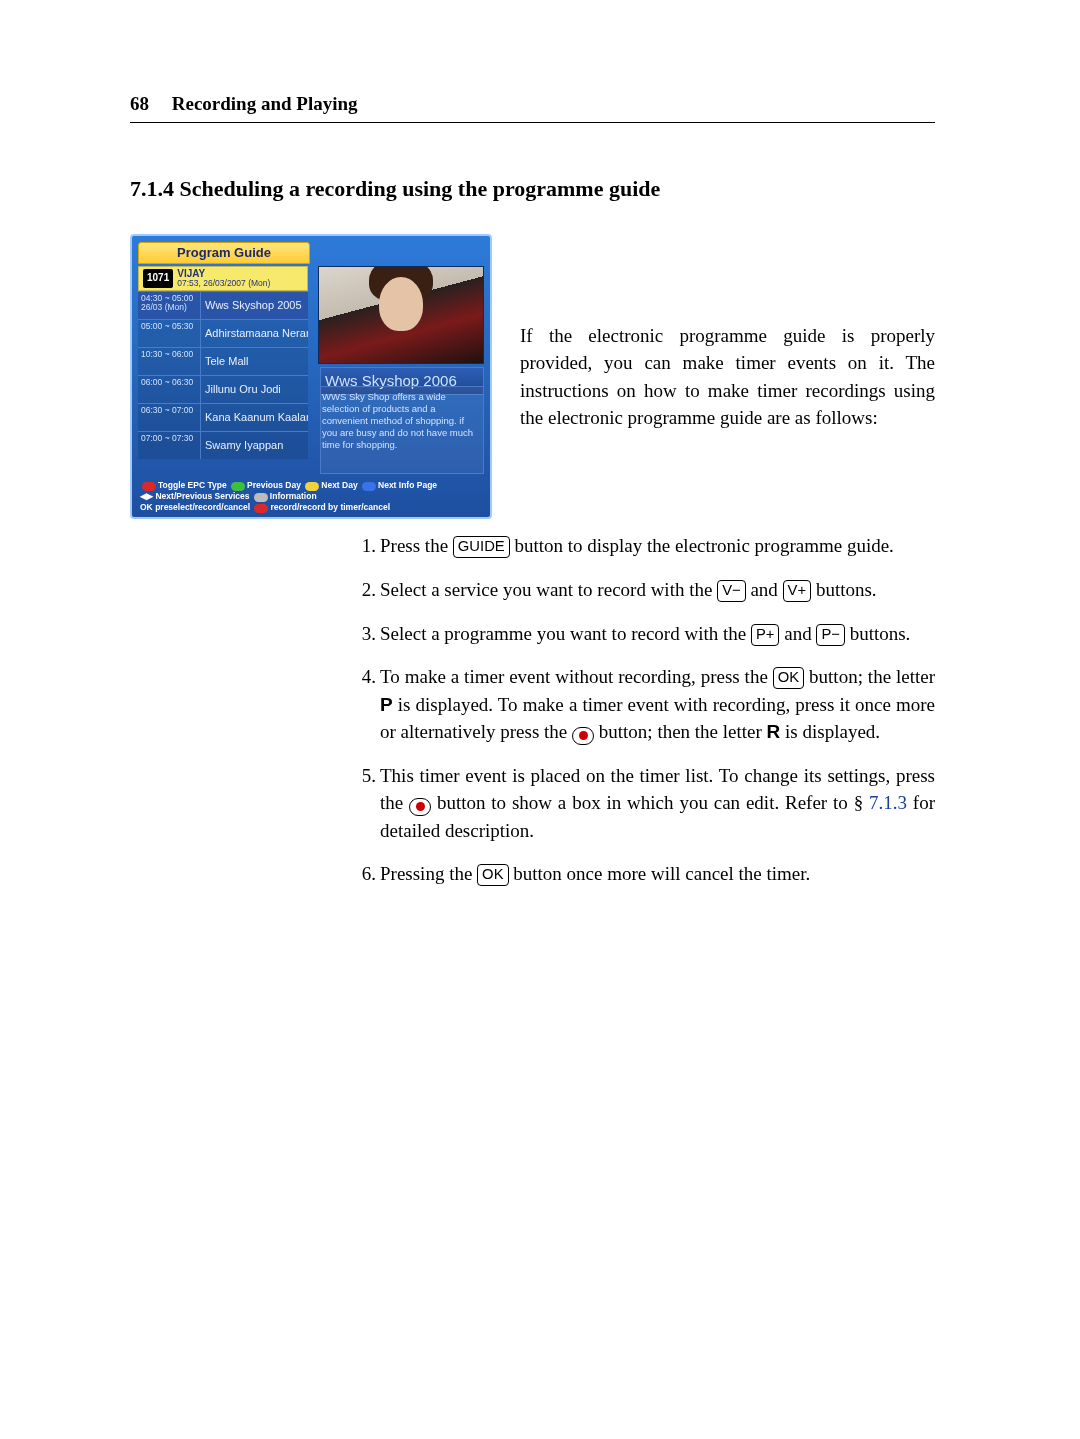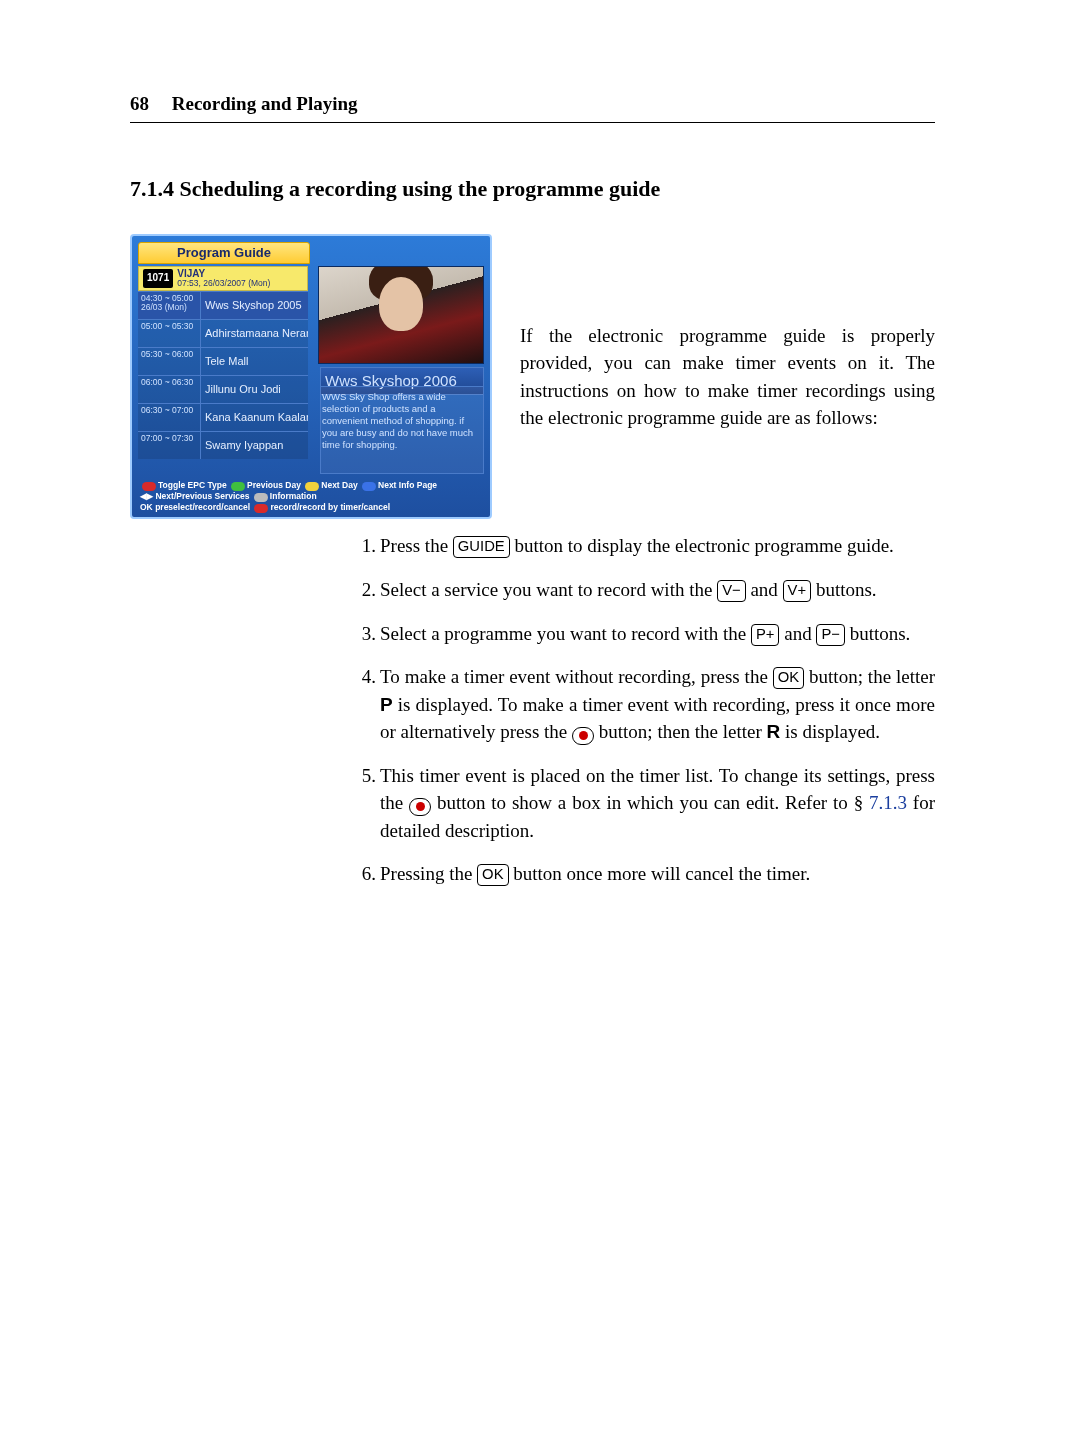--- a/index.html
+++ b/index.html
@@ -281,21 +281,21 @@
         <div class="listrow hl">
           <div class="timecell">04:30 ~ 05:00
 26/03 (Mon)</div>
           <div class="progcell">Wws Skyshop 2005</div>
         </div>
         <div class="listrow">
           <div class="timecell">05:00 ~ 05:30</div>
           <div class="progcell">Adhirstamaana Neram</div>
         </div>
         <div class="listrow">
-          <div class="timecell">05:30 ~ 06:00</div>
+          <div class="timecell">10:30 ~ 06:00</div>
           <div class="progcell">Tele Mall</div>
         </div>
         <div class="listrow">
           <div class="timecell">06:00 ~ 06:30</div>
           <div class="progcell">Jillunu Oru Jodi</div>
         </div>
         <div class="listrow">
           <div class="timecell">06:30 ~ 07:00</div>
           <div class="progcell">Kana Kaanum Kaalangal</div>
         </div>

